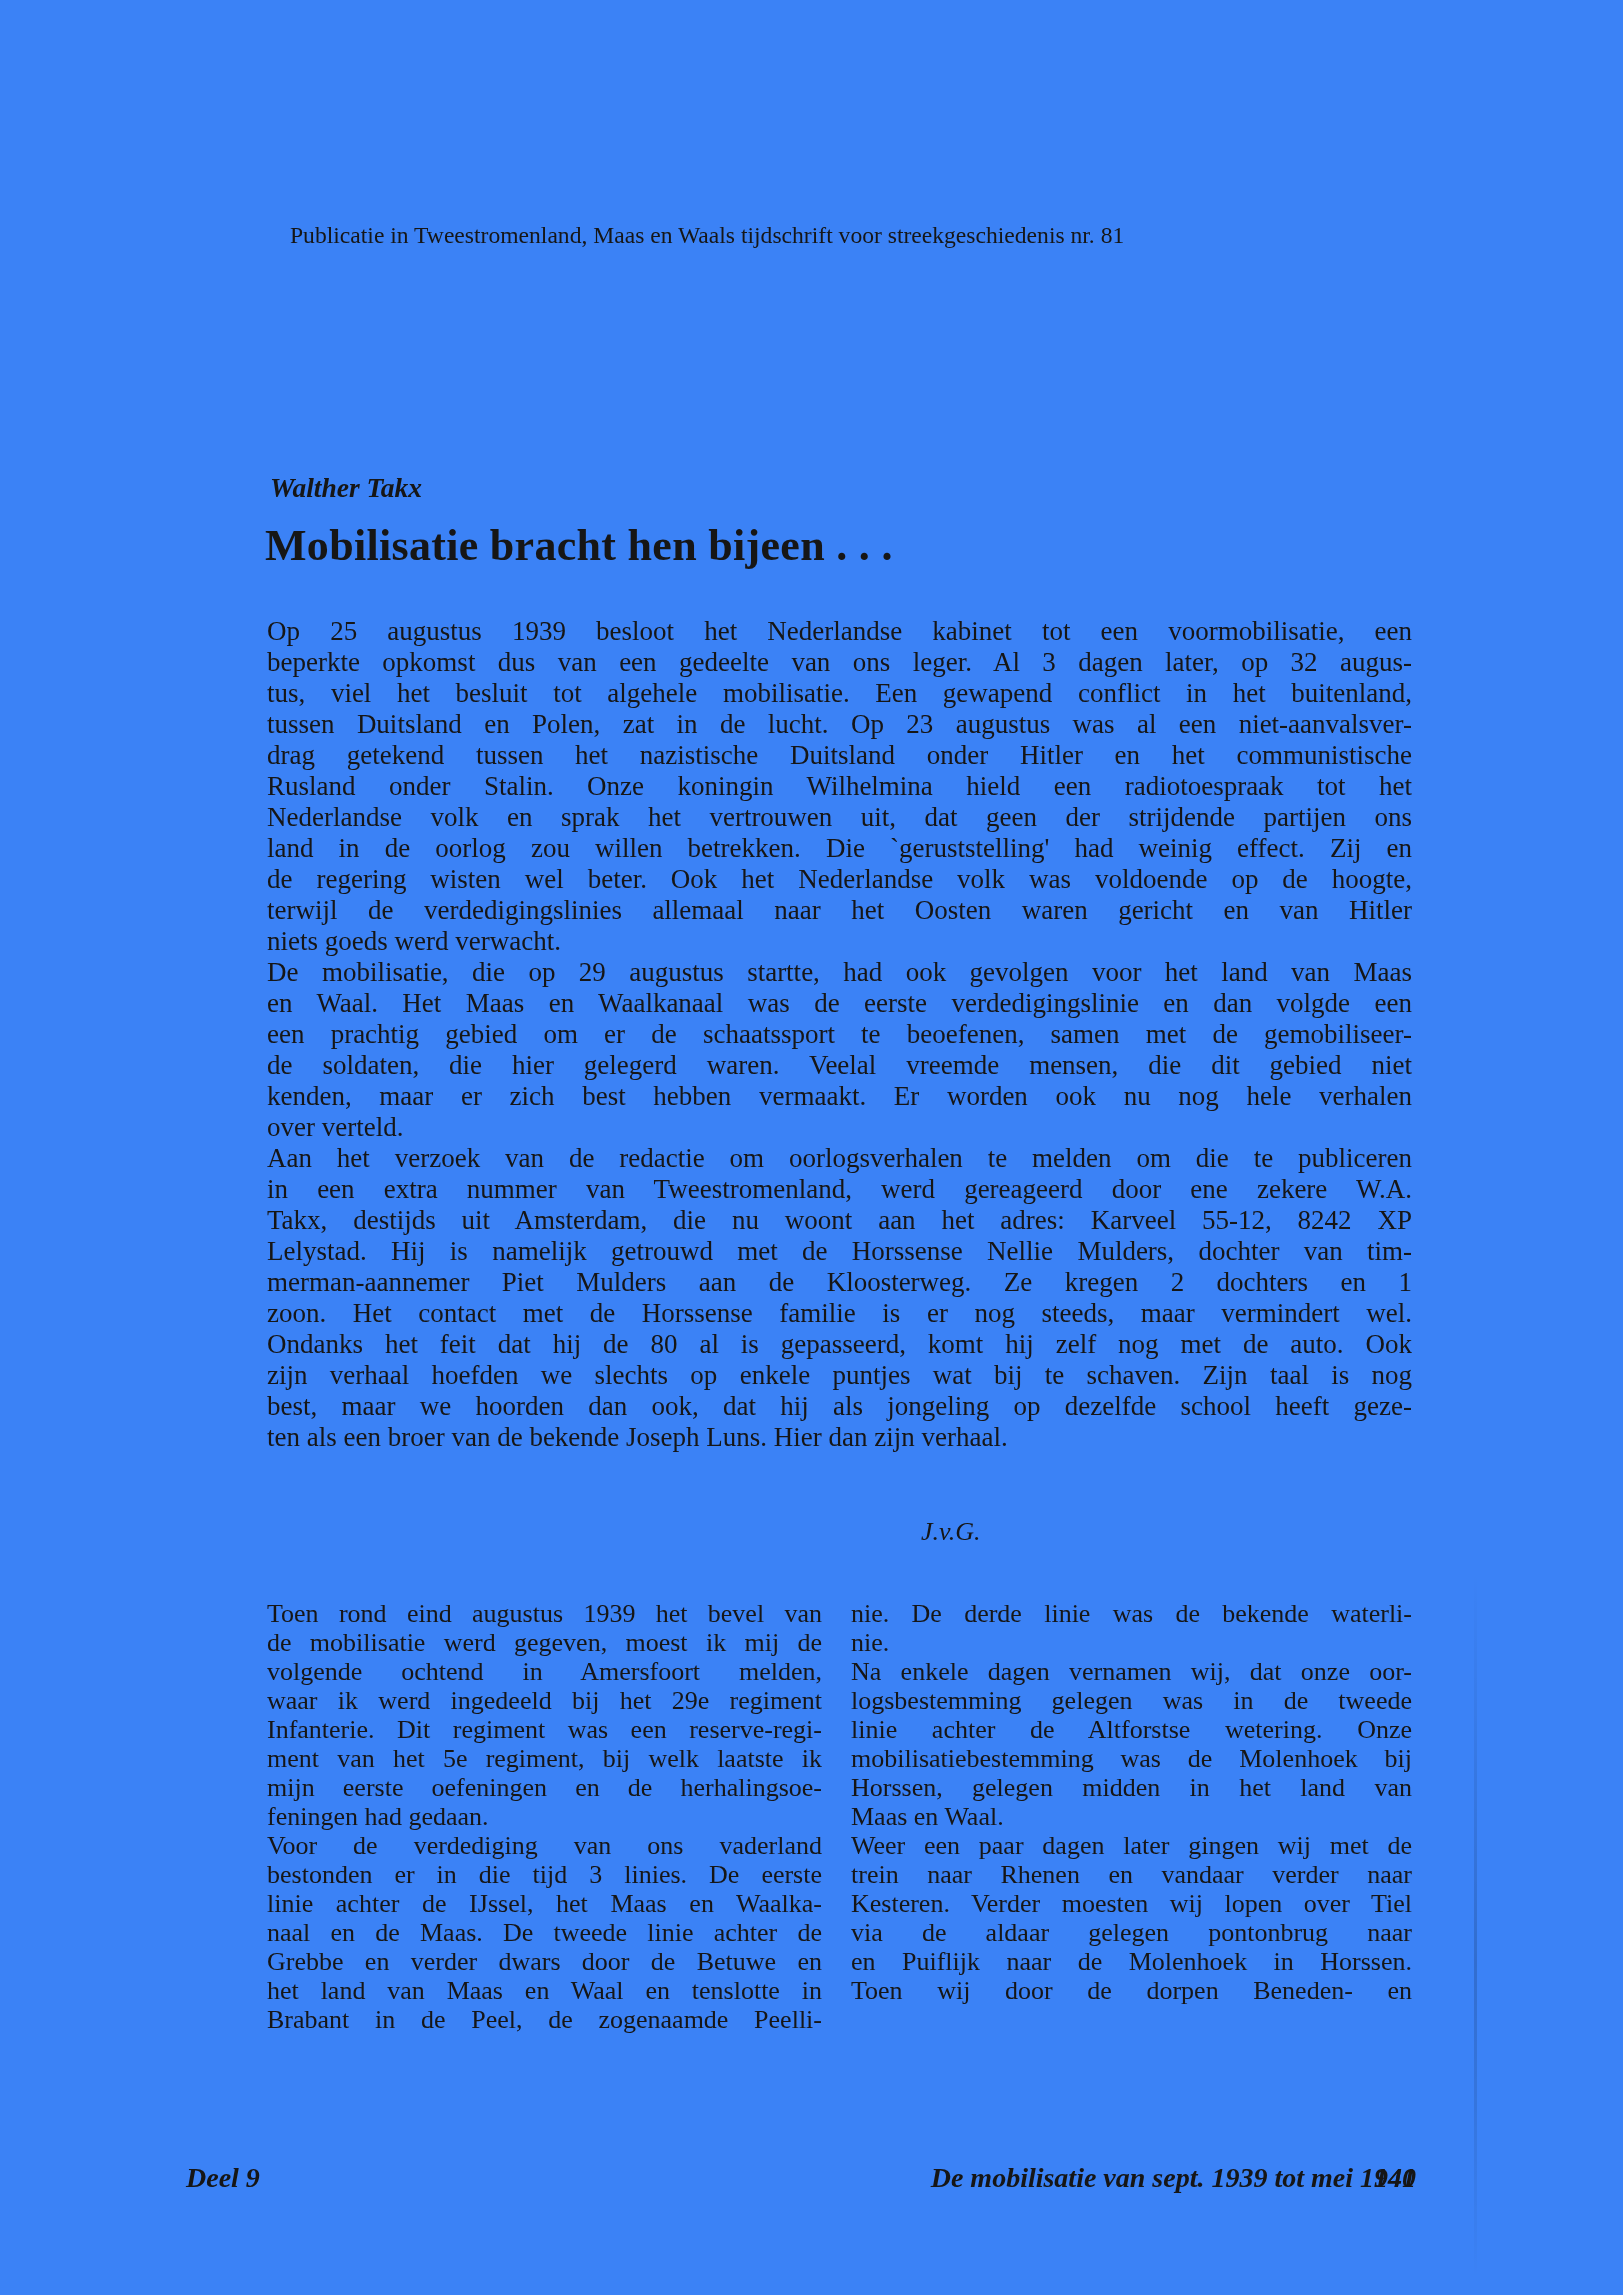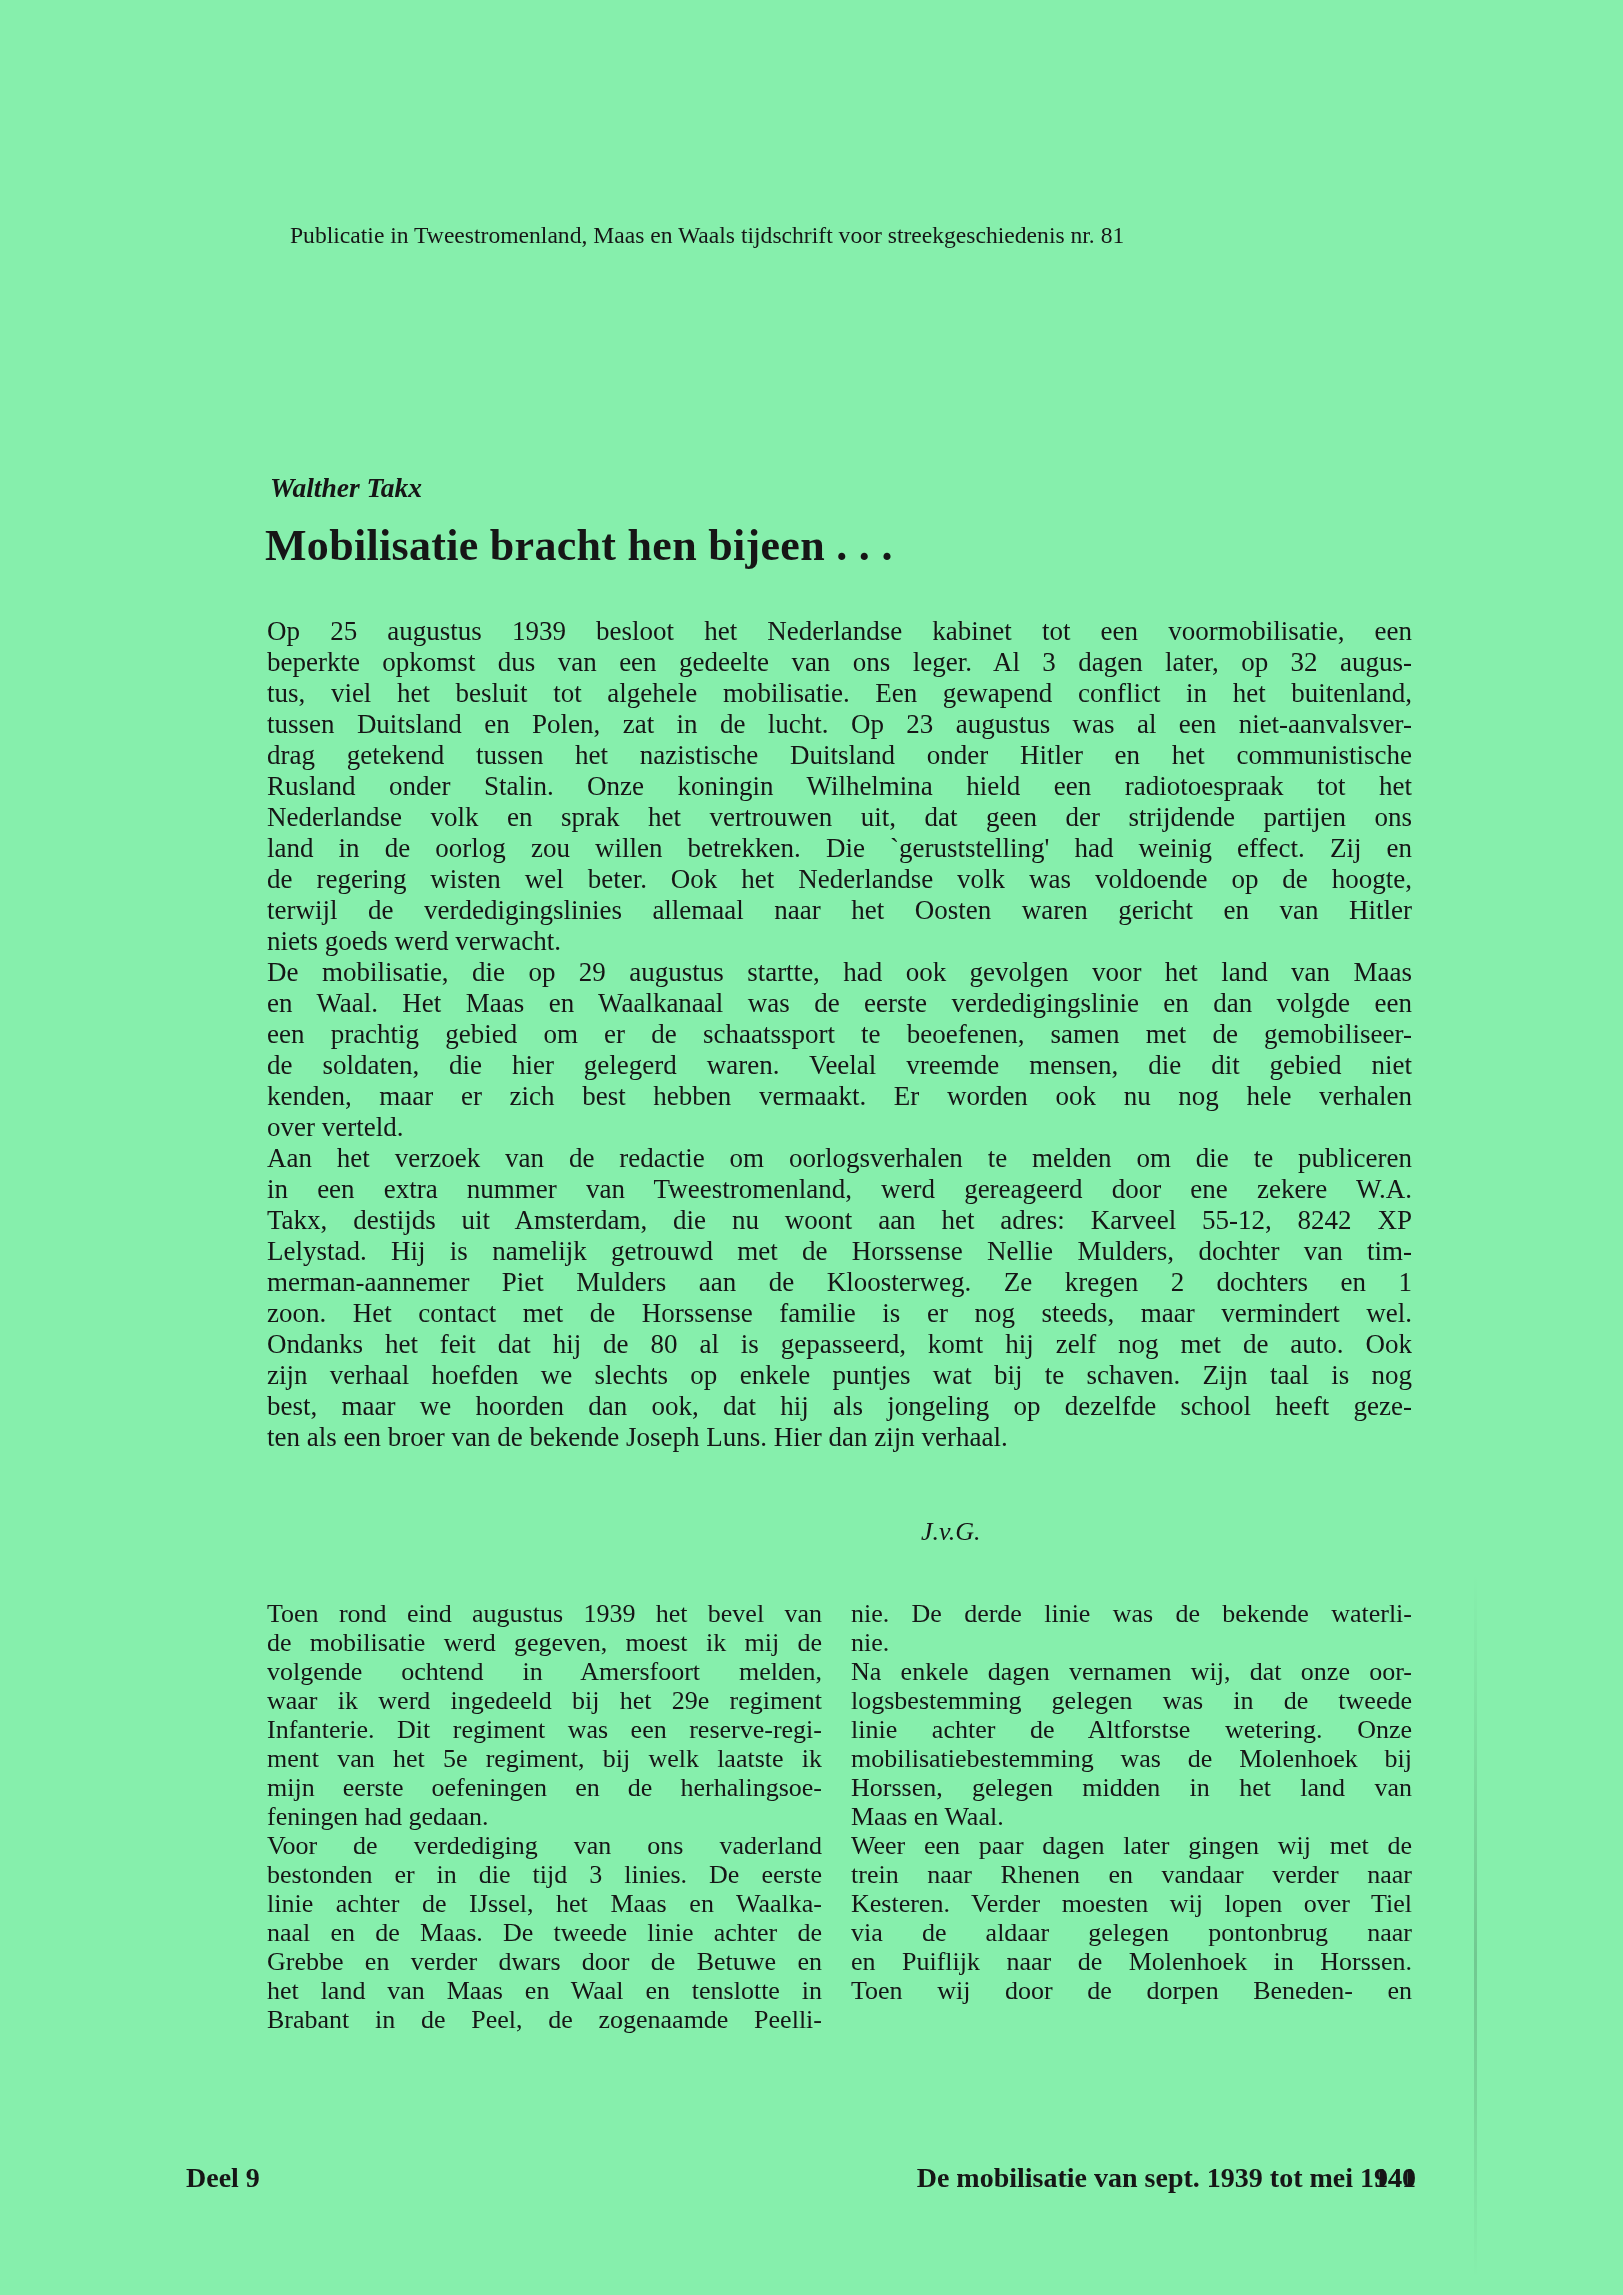--- a/index.html
+++ b/index.html
@@ -4,21 +4,21 @@
 <style>
   html, body {
     margin: 0;
     padding: 0;
     background: #e8e8e8;
   }
   .page {
     position: relative;
     width: 1623px;
     height: 2295px;
-    background: #86efac;
+    background: #3b82f6;
     color: #161616;
     font-family: "Liberation Serif", "DejaVu Serif", serif;
     overflow: hidden;
   }
   .header-line {
     position: absolute;
     left: 290px;
     top: 222px;
     font-size: 23.6px;
     line-height: 27.5px;
@@ -84,20 +84,21 @@
       rgba(0,0,0,0.00) 100%);
   }
   .footer {
     position: absolute;
     left: 186px;
     right: 207px;
     top: 2162px;
     height: 37px;
     font-size: 28px;
     font-weight: bold;
+    font-style: italic;
   }
   .footer .f-left   { position: absolute; left: 0; top: 0; }
   .footer .f-center { display: block; width: 100%; text-align: right; }
   .footer .f-right  { position: absolute; right: 0; top: 0; }
 </style>
 </head>
 <body>
 
 <div class="page">
 

